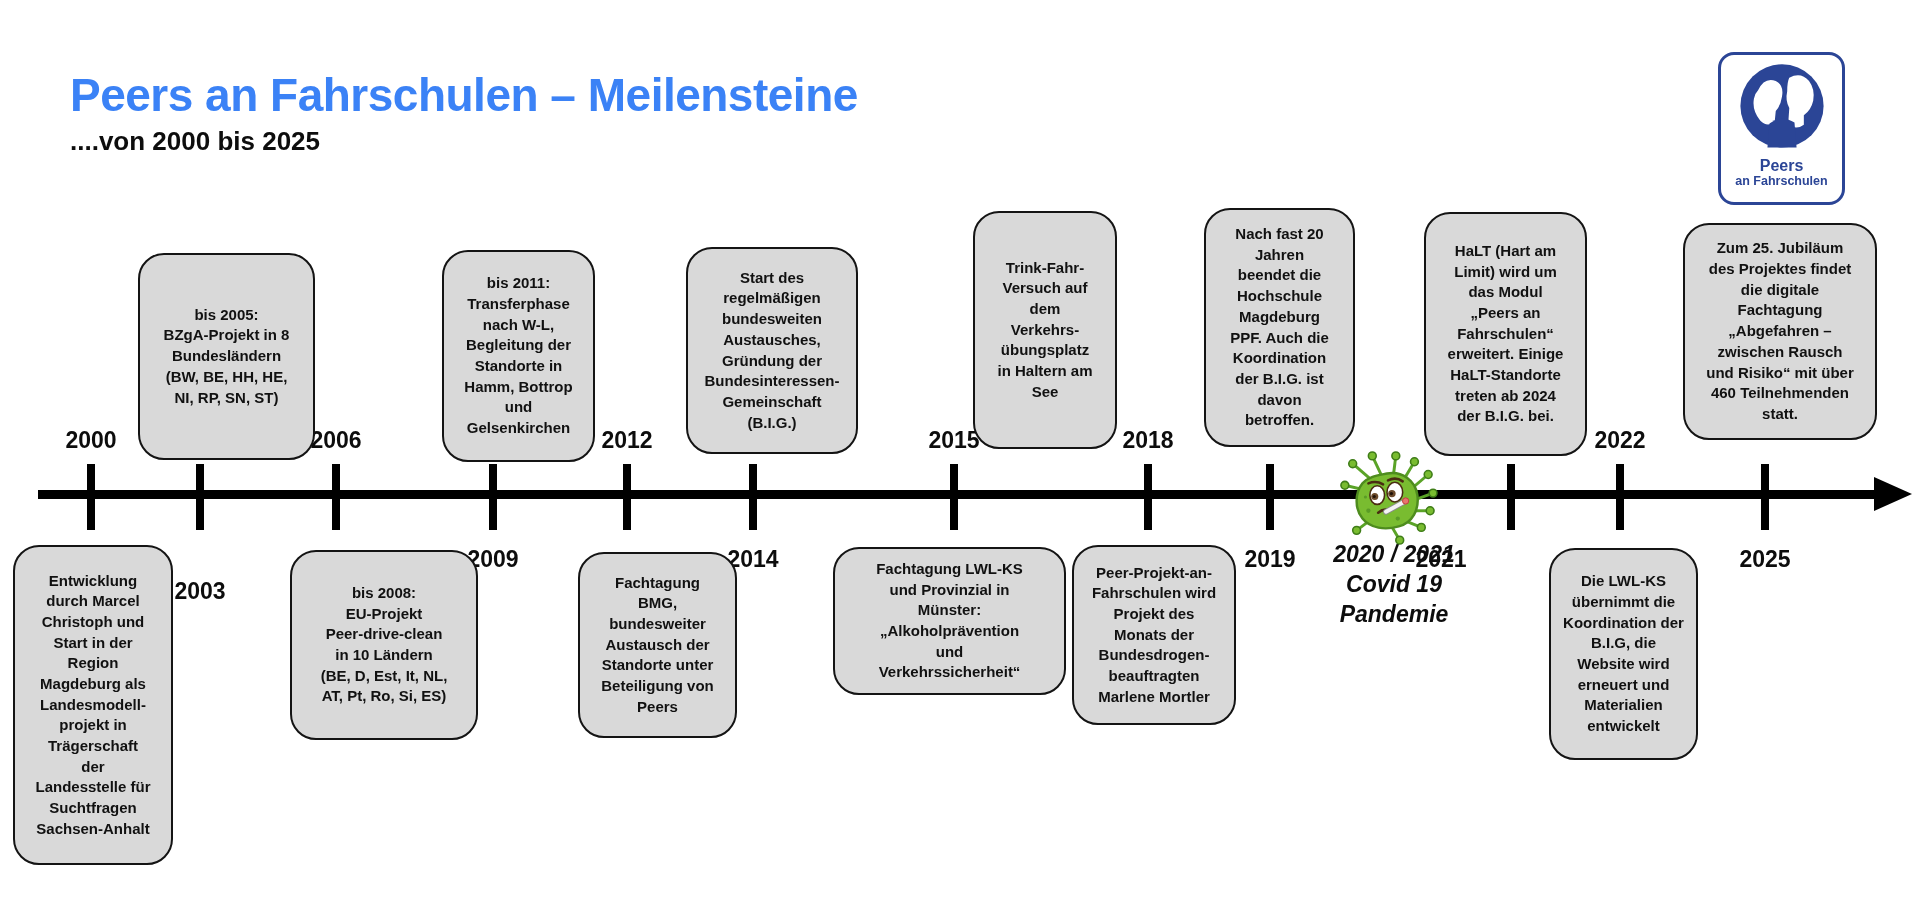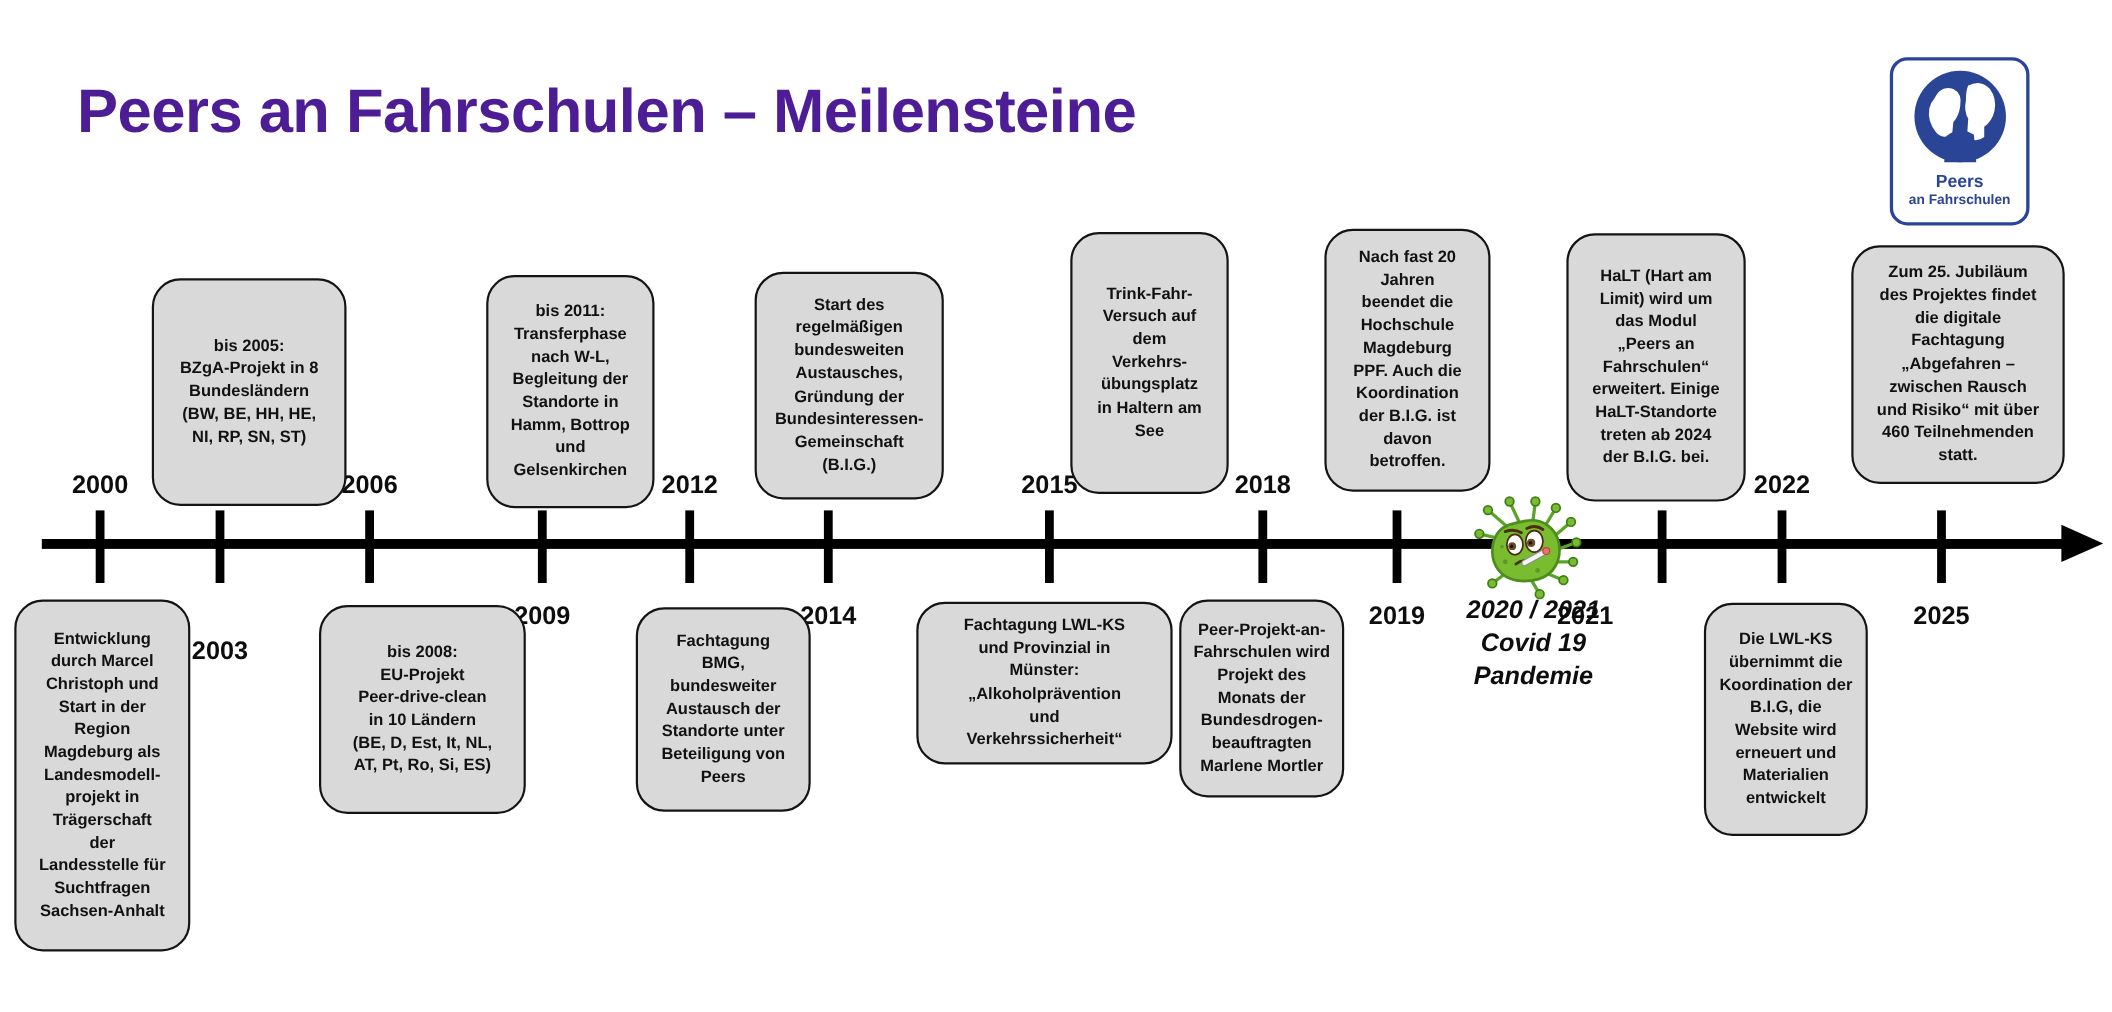--- a/index.html
+++ b/index.html
@@ -1,22 +1,22 @@
 <!DOCTYPE html>
 <html><head>
 <meta charset="utf-8">
 <style>
   html,body{margin:0;padding:0;background:#ffffff;}
   #canvas{
     position:relative;width:1920px;height:920px;background:#ffffff;overflow:hidden;
     font-family:"Liberation Sans","DejaVu Sans",sans-serif;color:#111;
   }
   .page-title{
-    position:absolute;left:70px;top:68px;font-size:56px;font-weight:800;
-    letter-spacing:-0.5px;color:#4c1d95;white-space:nowrap;
+    position:absolute;left:70px;top:68px;font-size:46px;font-weight:800;
+    letter-spacing:-0.5px;color:#3b82f6;white-space:nowrap;
   }
   .page-subtitle{
     position:absolute;left:70px;top:126px;font-size:26px;font-weight:700;color:#0d0d0d;
   }
   
   .axis-line{position:absolute;left:38px;top:490px;width:1840px;height:9px;background:#000;z-index:1;}
   .axis-arrow{
     position:absolute;left:1874px;top:477px;width:0;height:0;z-index:1;
     border-top:17px solid transparent;border-bottom:17px solid transparent;border-left:38px solid #000;
   }
@@ -46,20 +46,21 @@
   .logo-art{width:104px;height:98px;margin-top:4px;}
   .logo-name{font-size:16px;font-weight:800;color:#2B4596;line-height:1.05;margin-top:1px;}
   .logo-subname{font-size:12.5px;font-weight:600;color:#2B4596;line-height:1.1;}
 </style>
 </head>
 <body>
 
 <div id="canvas">
 
   <div class="page-title">Peers an Fahrschulen – Meilensteine</div>
+  <div class="page-subtitle">....von 2000 bis 2025</div>
 
   <div class="logo">
     <svg class="logo-art" viewBox="0 0 100 94" xmlns="http://www.w3.org/2000/svg">
       <circle cx="50" cy="45" r="40" fill="#2B4596"></circle>
 
       <path d="M27,30 Q33,17 44,21 Q52,25 50,36 Q49,44 44,50 L43,60 Q36,66 29,59 Q21,49 23,38 Q24,33 27,30 Z" fill="#ffffff"></path>
 
       <path d="M57,18 Q68,12 76,21 Q82,29 80,40 Q78,49 71,54 L71,63 Q63,69 56,62 L57,47 Q53,40 55,31 Q55,22 57,18 Z" fill="#ffffff"></path>
 
       <path d="M36,85 L38,62 Q50,53 62,61 L64,85 Z" fill="#2B4596"></path>
@@ -179,21 +180,21 @@
 Austausch der
 Standorte unter
 Beteiligung von
 Peers</div>
       <div class="box" style="left: 822px; top: 547px; width: 233px; height: 148px; margin-left: 11px;">Fachtagung LWL-KS
 und Provinzial in
 Münster:
 „Alkoholprävention
 und
 Verkehrssicherheit“</div>
-      <div class="box" style="left: 1072px; top: 545px; width: 150px; height: 180px;">Peer-Projekt-an-
+      <div class="box" style="left: 1072px; top: 545px; width: 164px; height: 180px;">Peer-Projekt-an-
 Fahrschulen wird
 Projekt des
 Monats der
 Bundesdrogen-
 beauftragten
 Marlene Mortler</div>
       <div class="box" style="left: 1549px; top: 548px; width: 149px; height: 212px;">Die LWL-KS
 übernimmt die
 Koordination der
 B.I.G, die

